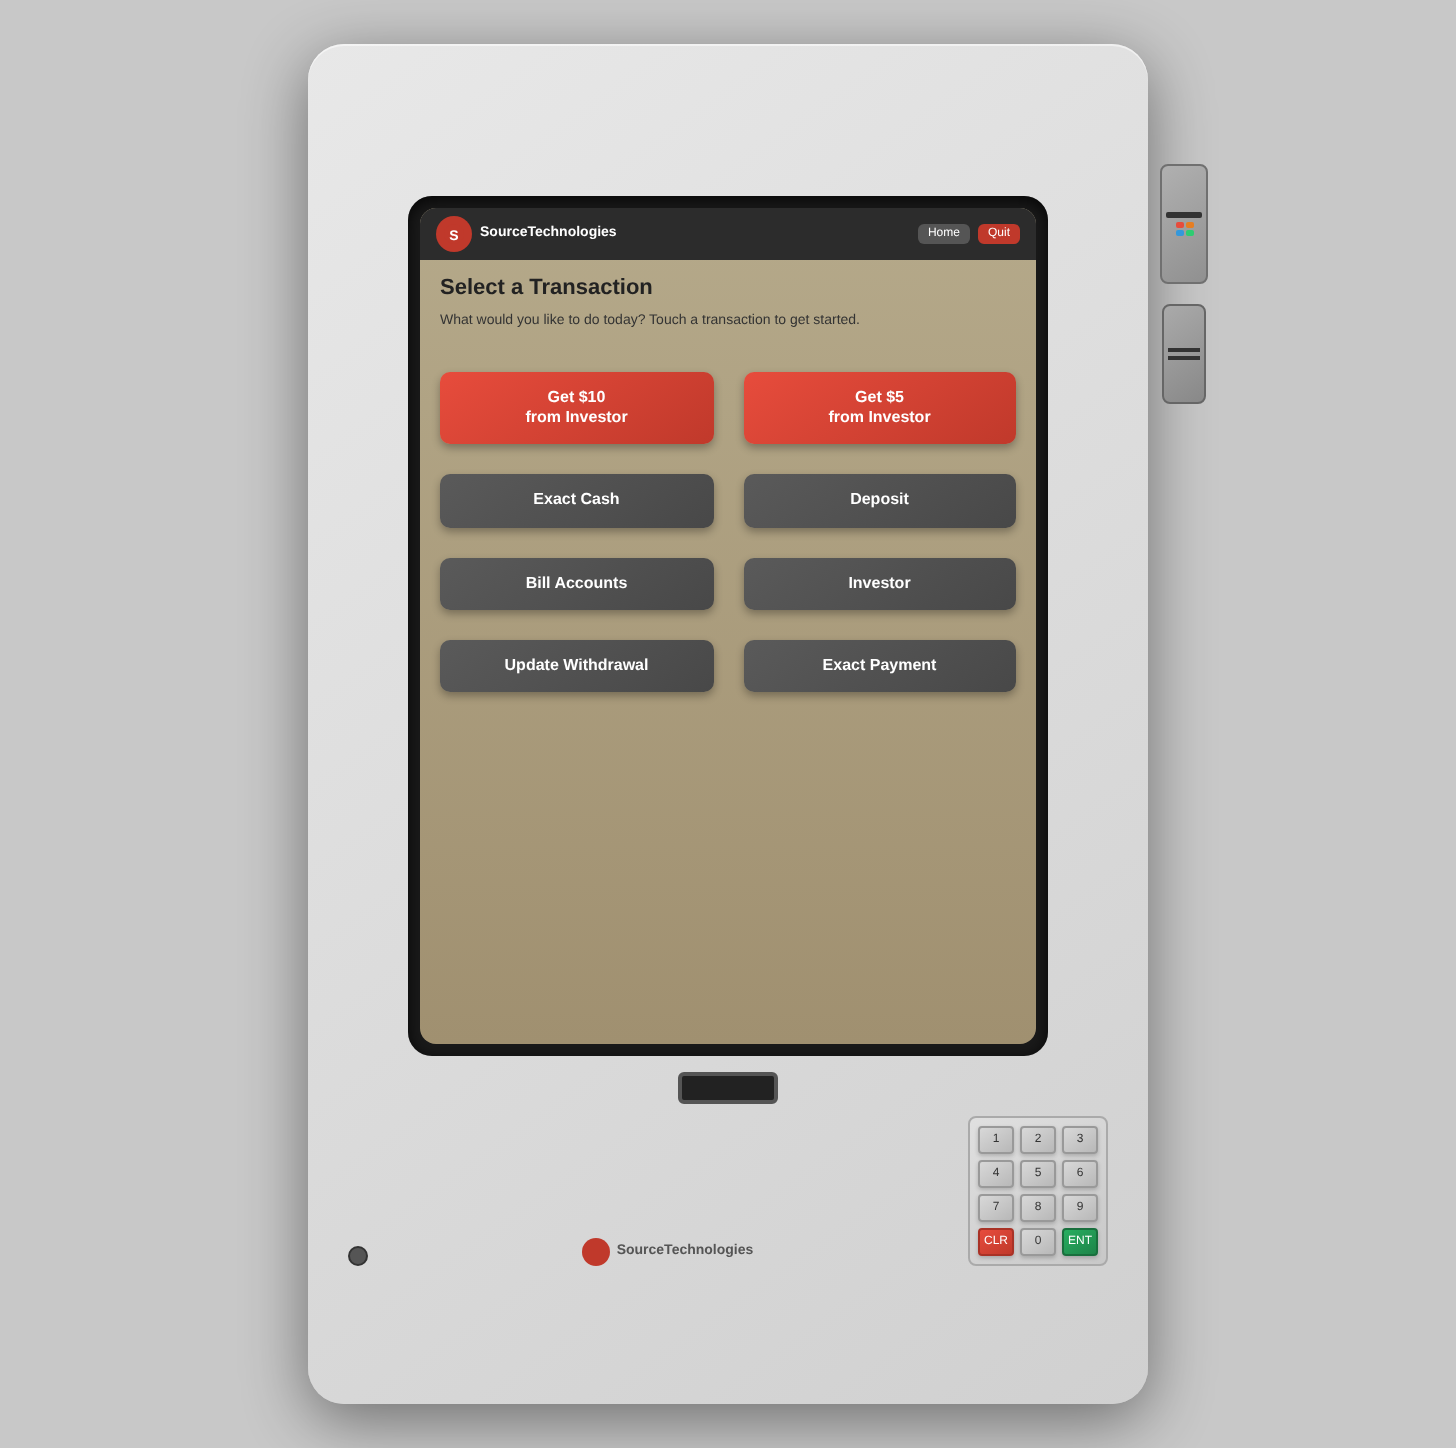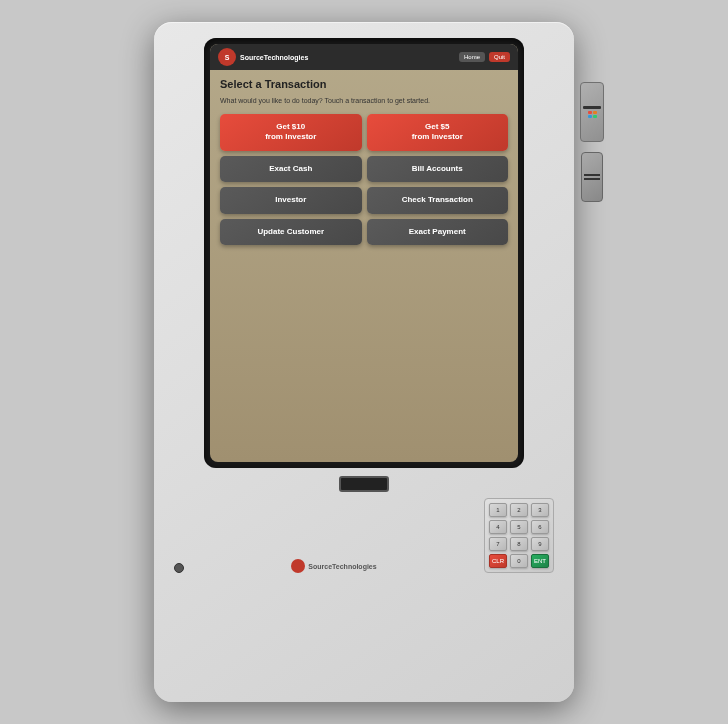--- a/index.html
+++ b/index.html
@@ -19,20 +19,21 @@
       width: 420px;
       height: 680px;
       background: linear-gradient(145deg, #e8e8e8, #d0d0d0);
       border-radius: 18px;
       box-shadow: 0 8px 32px rgba(0,0,0,0.45), inset 0 1px 0 rgba(255,255,255,0.5);
       display: flex;
       flex-direction: column;
       align-items: center;
       position: relative;
       padding: 12px 10px 10px 10px;
+      justify-content: center;
     }
 
     
     .screen-bezel {
       width: 320px;
       height: 430px;
       background: #1a1a1a;
       border-radius: 12px;
       padding: 6px;
       box-shadow: inset 0 2px 8px rgba(0,0,0,0.8);
@@ -138,22 +139,22 @@
     .screen-subtitle {
       color: #333;
       font-size: 7px;
       margin-top: 1px;
     }
 
     
     .tx-grid {
       display: grid;
       grid-template-columns: 1fr 1fr;
-      gap: 5px;
-      margin-top: 4px;
+      gap: 15px;
+      margin-top: 16px;
     }
 
     .tx-btn {
       border: none;
       border-radius: 5px;
       padding: 8px 6px;
       font-size: 8px;
       font-weight: bold;
       cursor: pointer;
       text-align: center;
@@ -360,26 +361,26 @@
         <div class="screen-title">Select a Transaction</div>
         <div class="screen-subtitle">What would you like to do today? Touch a transaction to get started.</div>
 
         <div class="tx-grid">
 
           <button class="tx-btn red">Get $10<br>from Investor</button>
           <button class="tx-btn red">Get $5<br>from Investor</button>
 
           <button class="tx-btn dark">Exact Cash</button>
 
+          <button class="tx-btn dark">Deposit</button>
           <button class="tx-btn dark">Bill Accounts</button>
 
           <button class="tx-btn dark">Investor</button>
-          <button class="tx-btn dark">Check Transaction</button>
-
-          <button class="tx-btn dark">Update Customer</button>
+          <button class="tx-btn dark">Update Withdrawal</button>
+
           <button class="tx-btn dark">Exact Payment</button>
         </div>
       </div>
 
     </div>
   </div>
 
   <div class="kiosk-right-panel">
     <div class="card-reader">
       <div class="card-reader-slot"></div>

